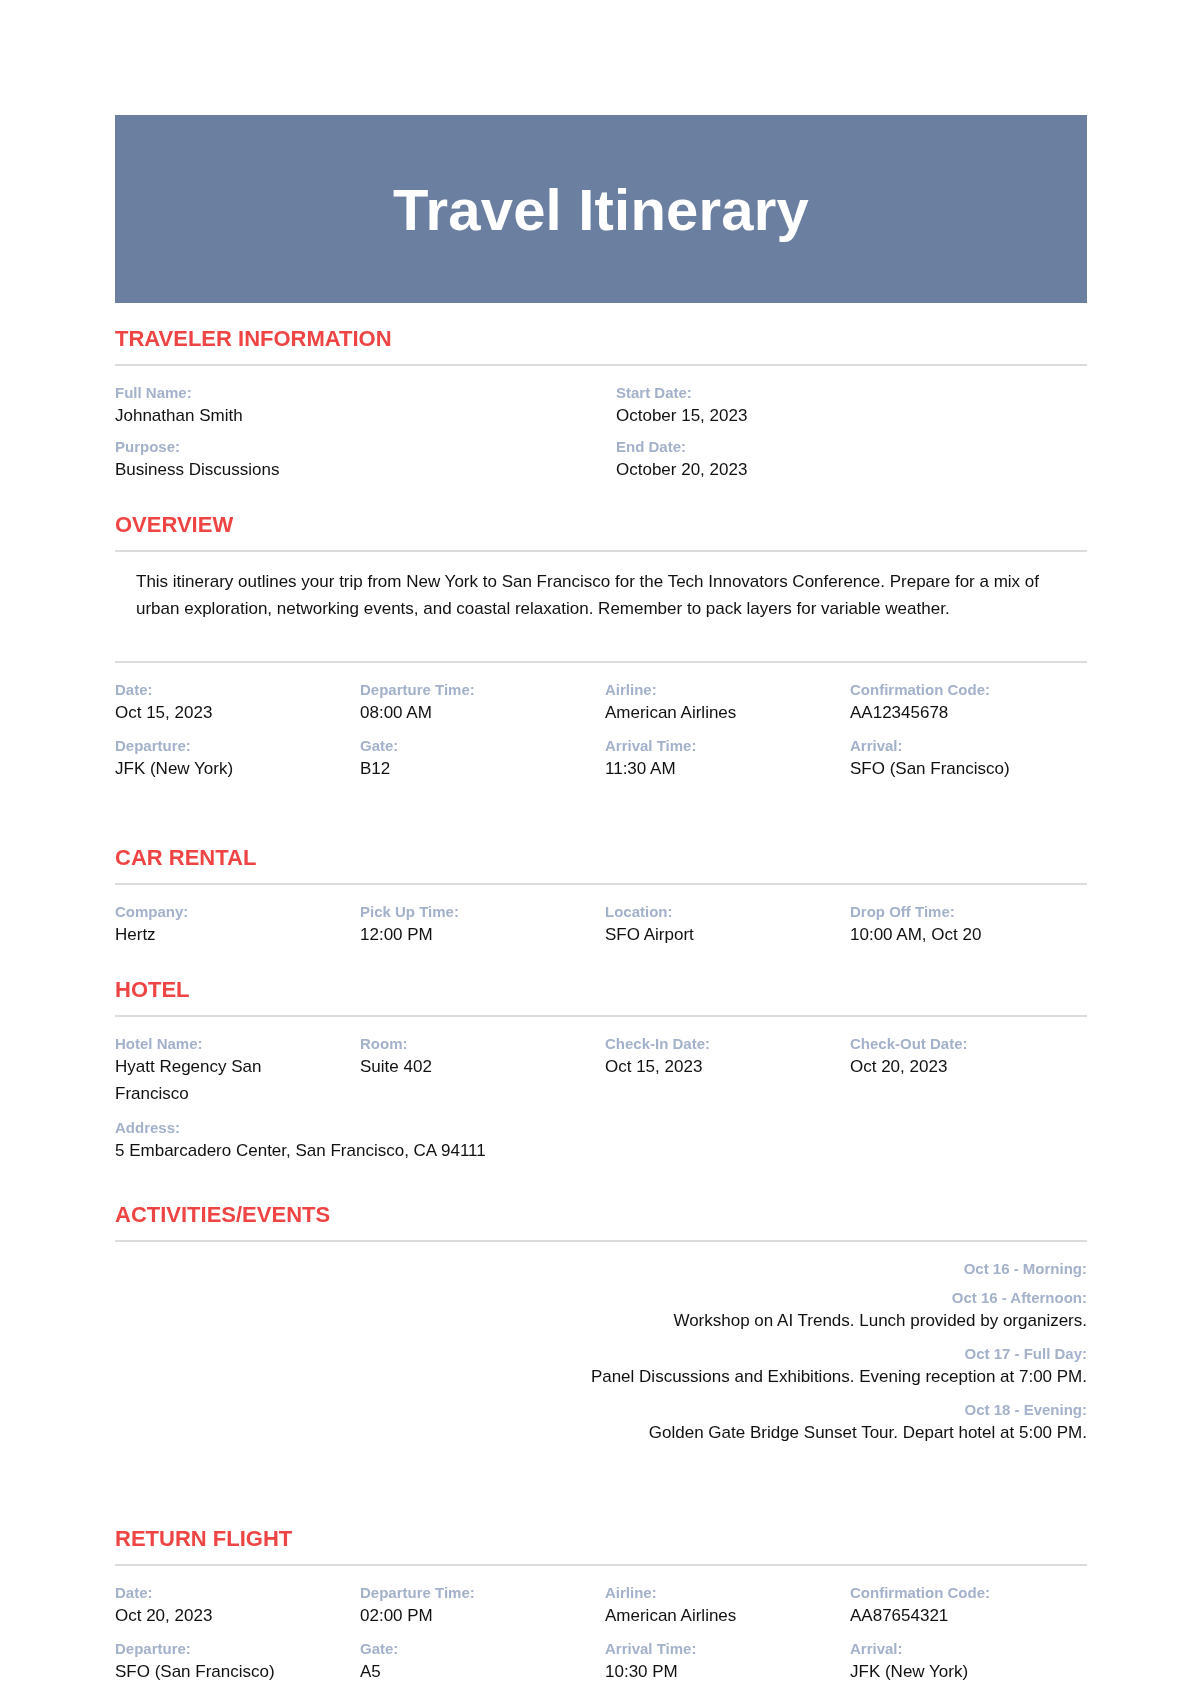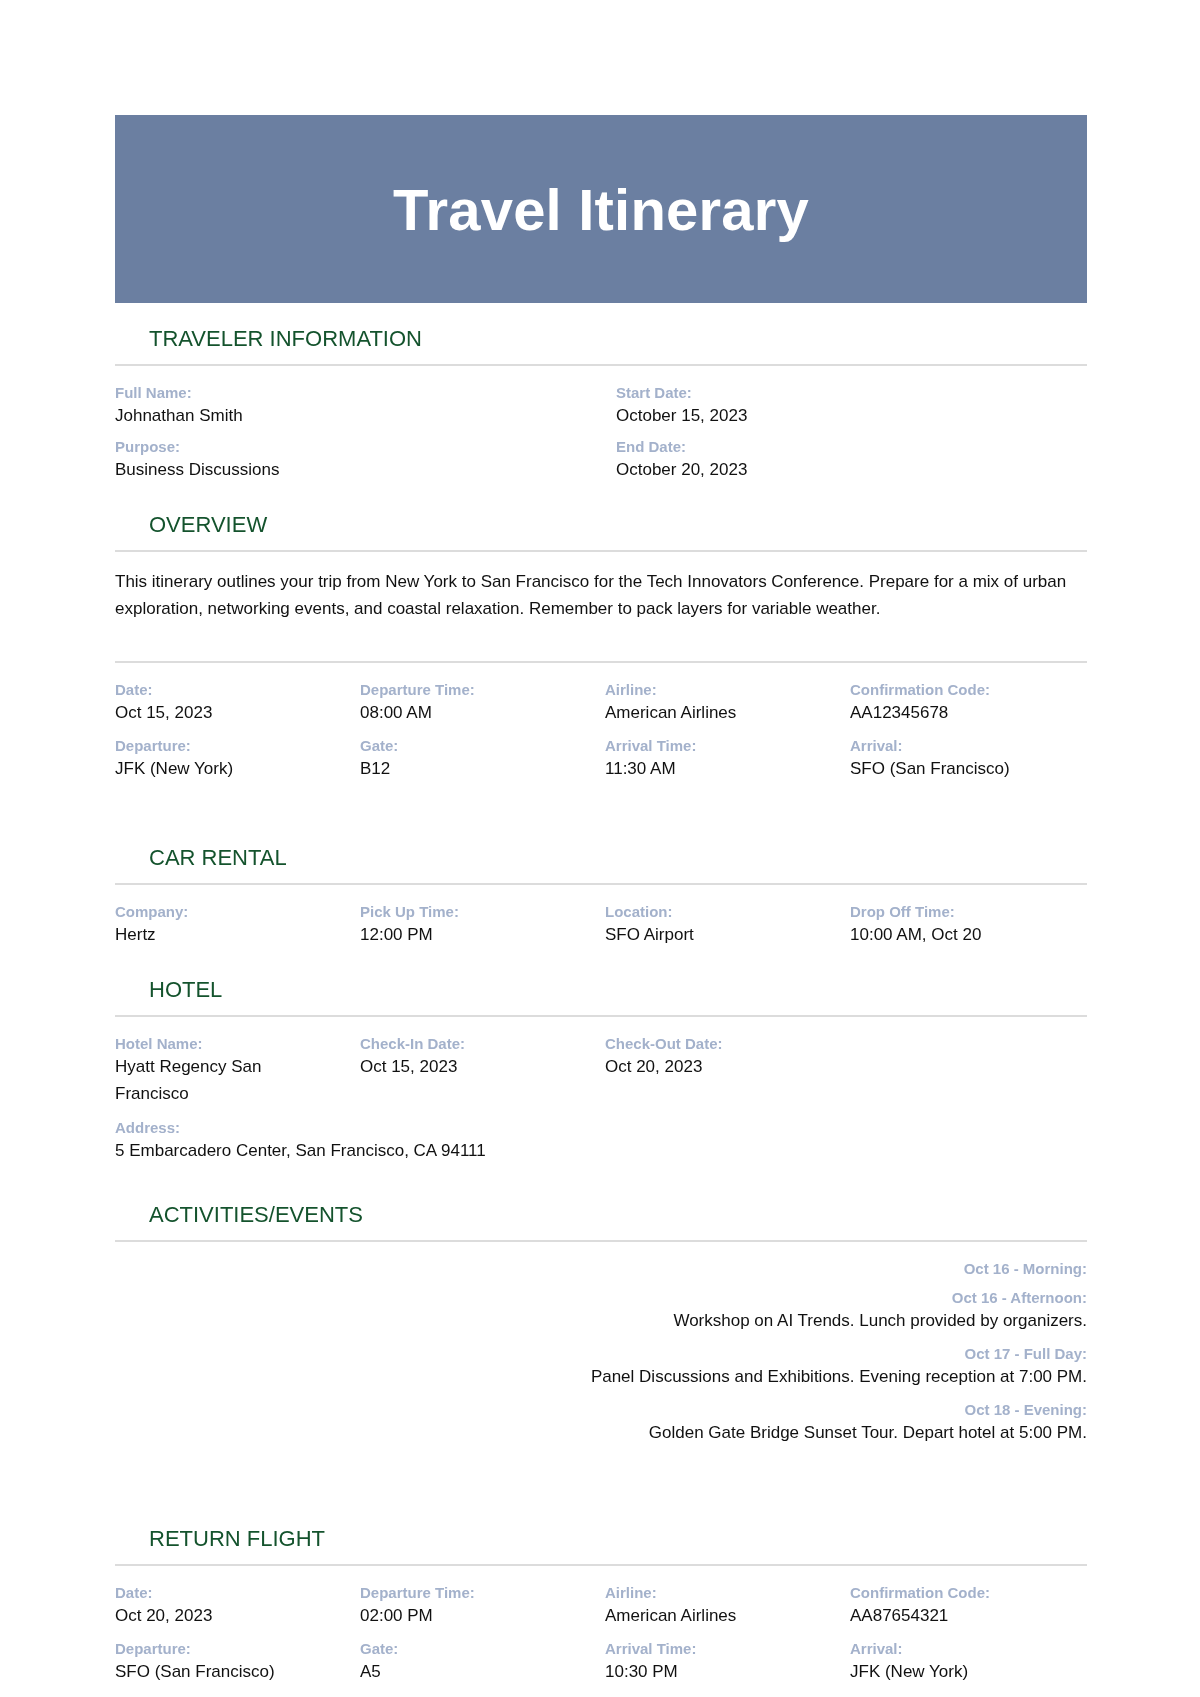--- a/index.html
+++ b/index.html
@@ -6,21 +6,21 @@
   html, body { width: 1200px; height: 1697px; background: #ffffff; overflow: hidden; }
   body { font-family: "Liberation Sans", sans-serif; color: #111111; }
   .page { position: relative; width: 1200px; height: 1321px; }
   .header {
     position: absolute; left: 115px; top: 115px; width: 972px; height: 188px;
     background: #6b7fa1; display: flex; align-items: center; justify-content: center;
   }
   .header h1 { color: #ffffff; font-weight: bold; font-size: 58px; letter-spacing: 0.2px; }
   .section { position: absolute; left: 115px; width: 972px; }
   .sec-title {
-    color: #14532d; font-weight: normal; font-size: 22px; line-height: 26px; margin-left: 34px;
+    color: #ef4444; font-weight: bold; font-size: 22px; line-height: 26px;
   }
   .rule { height: 2px; background: #dcdcdc; margin-top: 12px; }
   .label { color: #a3b1cb; font-weight: bold; font-size: 15px; line-height: 18px; }
   .value { color: #111111; font-size: 17px; line-height: 27px; }
   .grid4 { display: grid; grid-template-columns: 245px 245px 245px 237px; }
   .grid2 { display: grid; grid-template-columns: 501px 471px; }
   .cell { padding-top: 0; }
   .para { font-size: 17px; line-height: 27px; color: #111; }
 </style>
 </head>
@@ -51,21 +51,21 @@
       <div class="cell" style="margin-top:9px;">
         <div class="label">End Date:</div>
         <div class="value">October 20, 2023</div>
       </div>
     </div>
   </div>
 
   <div class="section" style="top:512px;">
     <div class="sec-title">OVERVIEW</div>
     <div class="rule"></div>
-    <div class="para" style="margin-top:16px;">This itinerary outlines your trip from New York to San Francisco for the Tech Innovators Conference. Prepare for a mix of urban exploration, networking events, and coastal relaxation. Remember to pack layers for variable weather.</div>
+    <div class="para" style="margin-top:16px;margin-left:21px;">This itinerary outlines your trip from New York to San Francisco for the Tech Innovators Conference. Prepare for a mix of urban exploration, networking events, and coastal relaxation. Remember to pack layers for variable weather.</div>
   </div>
 
   <div class="section" style="top:649px;">
     <div class="rule"></div>
     <div class="grid4" style="margin-top:18px; row-gap:11px;">
       <div>
           <div class="label">Date:</div>
           <div class="value">Oct 15, 2023</div>
         </div>
       <div>
@@ -124,20 +124,24 @@
 
   <div class="section" style="top:977px;">
     <div class="sec-title">HOTEL</div>
     <div class="rule"></div>
     <div class="grid4" style="margin-top:18px;">
       <div style="padding-right:40px;">
           <div class="label">Hotel Name:</div>
           <div class="value">Hyatt Regency San Francisco</div>
         </div>
       <div>
+          <div class="label">Room:</div>
+          <div class="value">Suite 402</div>
+        </div>
+      <div>
           <div class="label">Check-In Date:</div>
           <div class="value">Oct 15, 2023</div>
         </div>
       <div>
           <div class="label">Check-Out Date:</div>
           <div class="value">Oct 20, 2023</div>
         </div>
     </div>
     <div style="margin-top:12px;">
       <div class="label">Address:</div>

